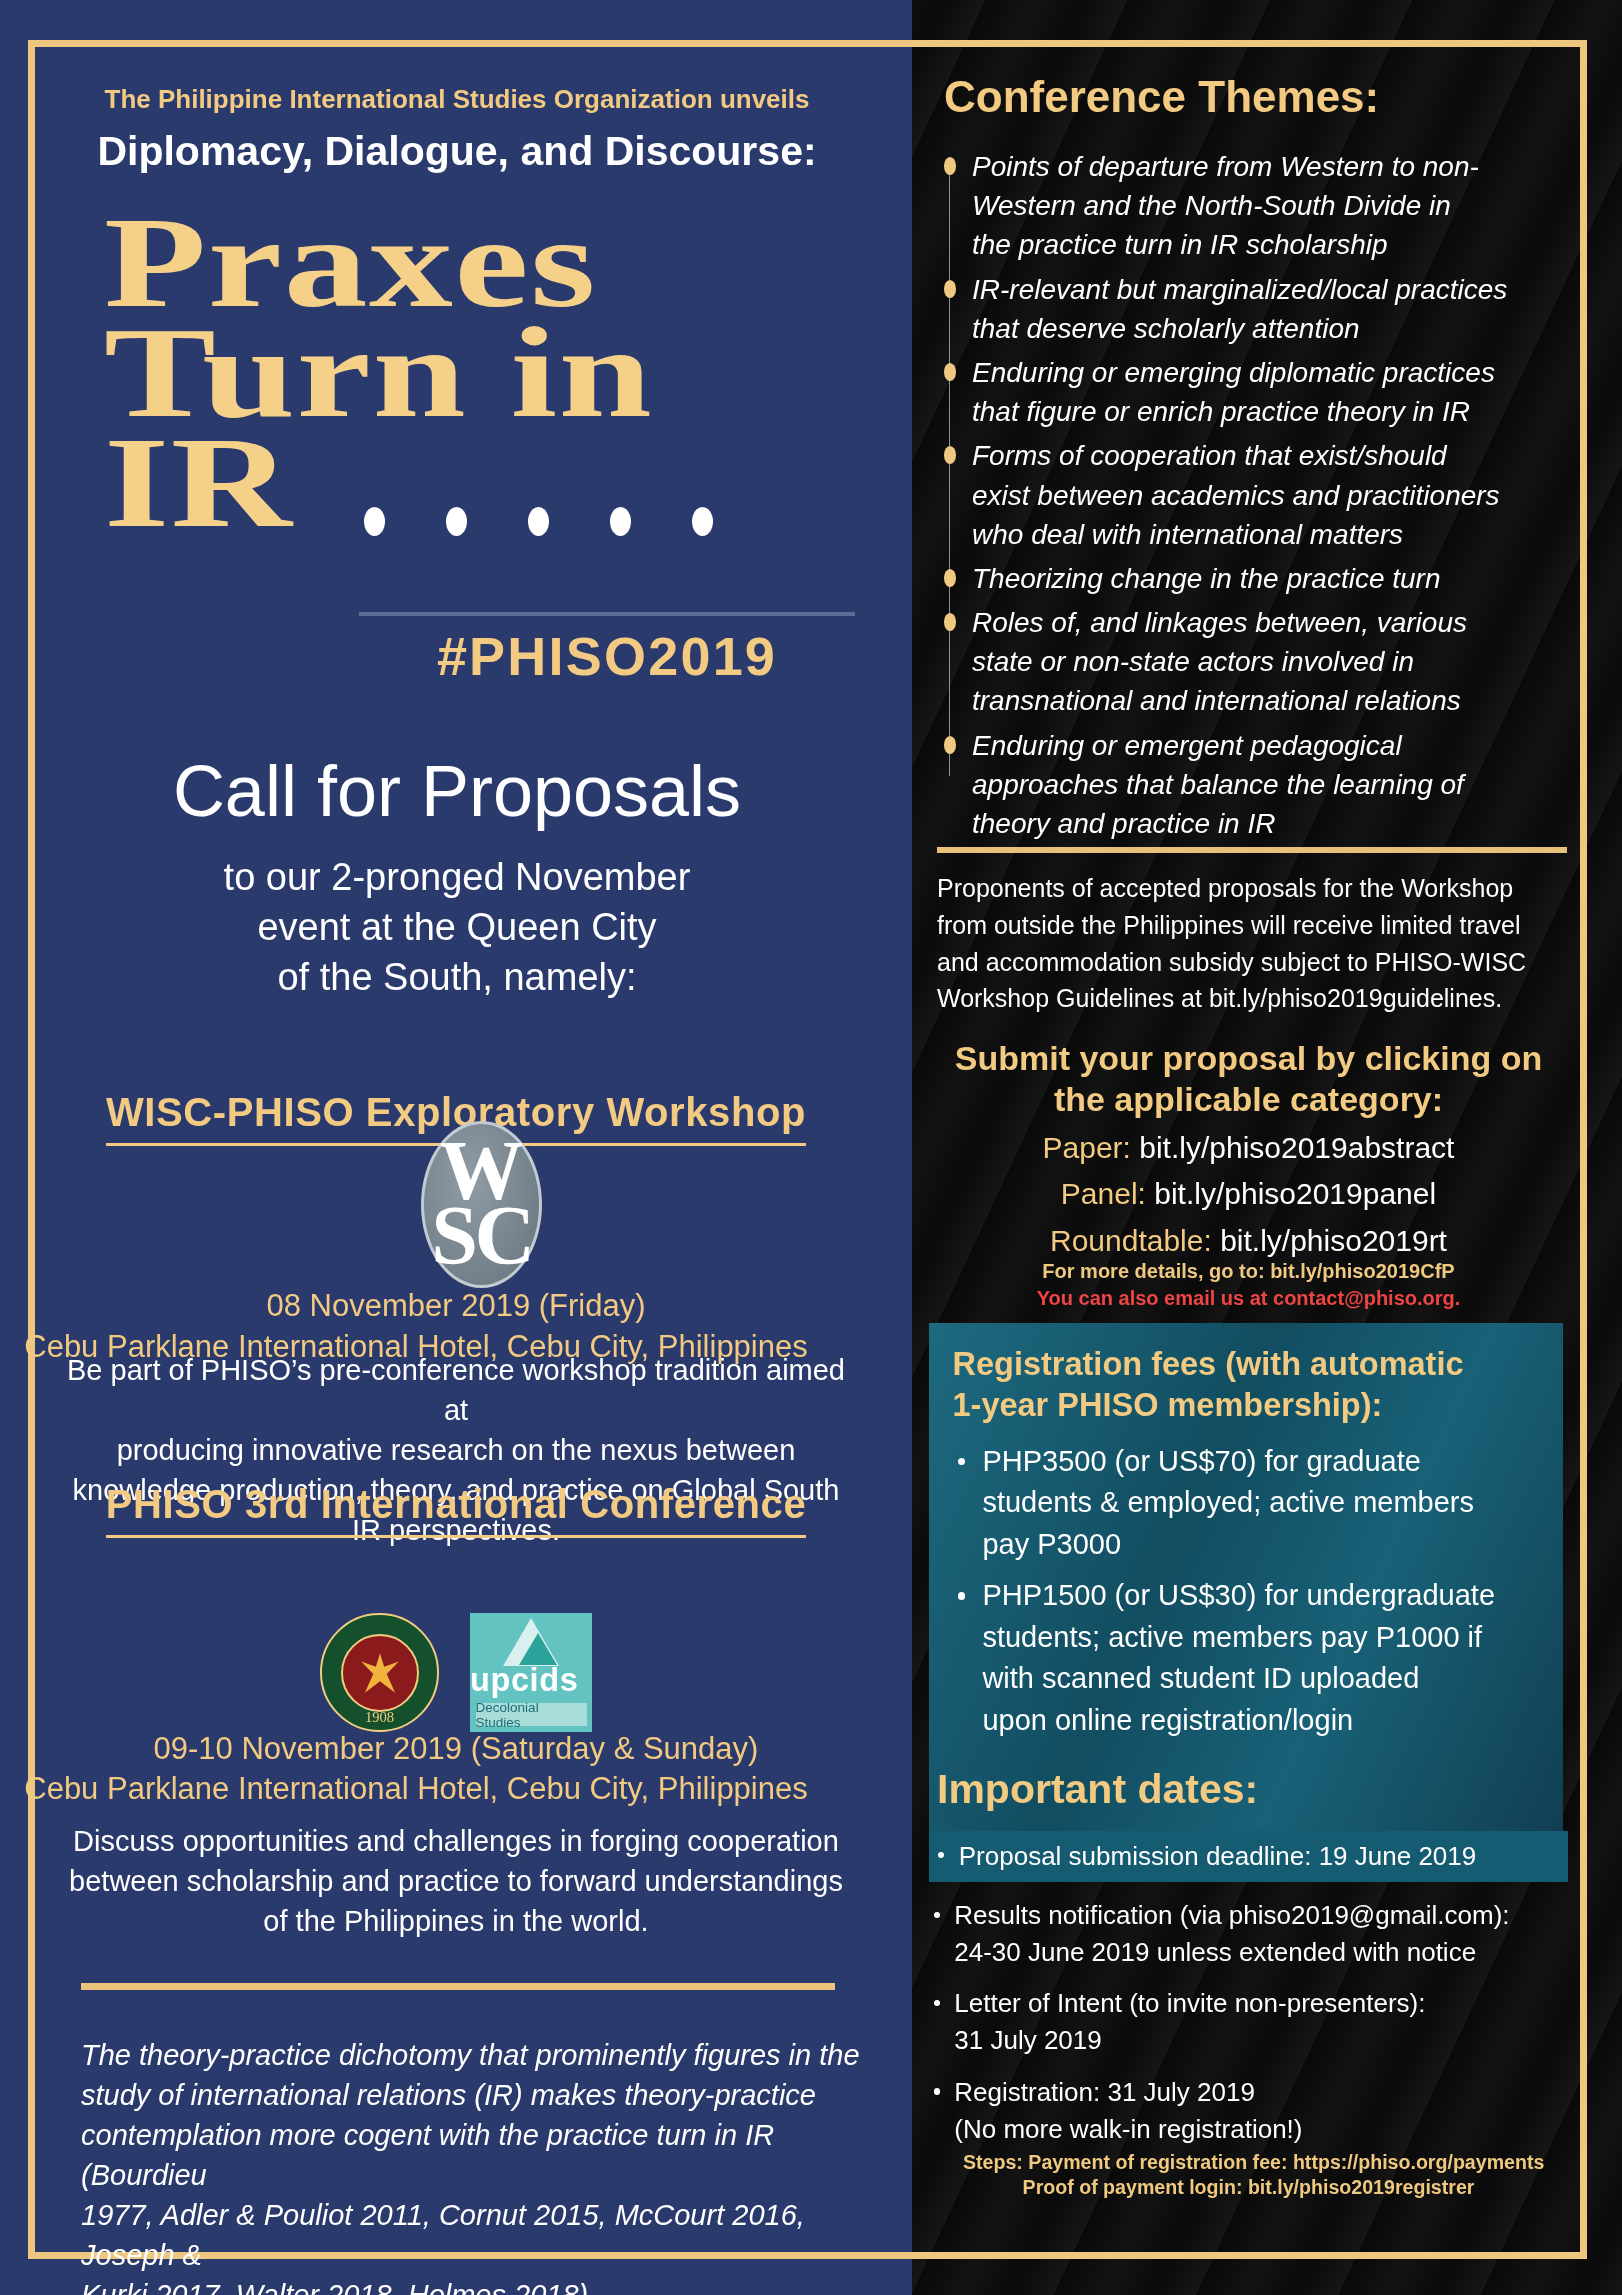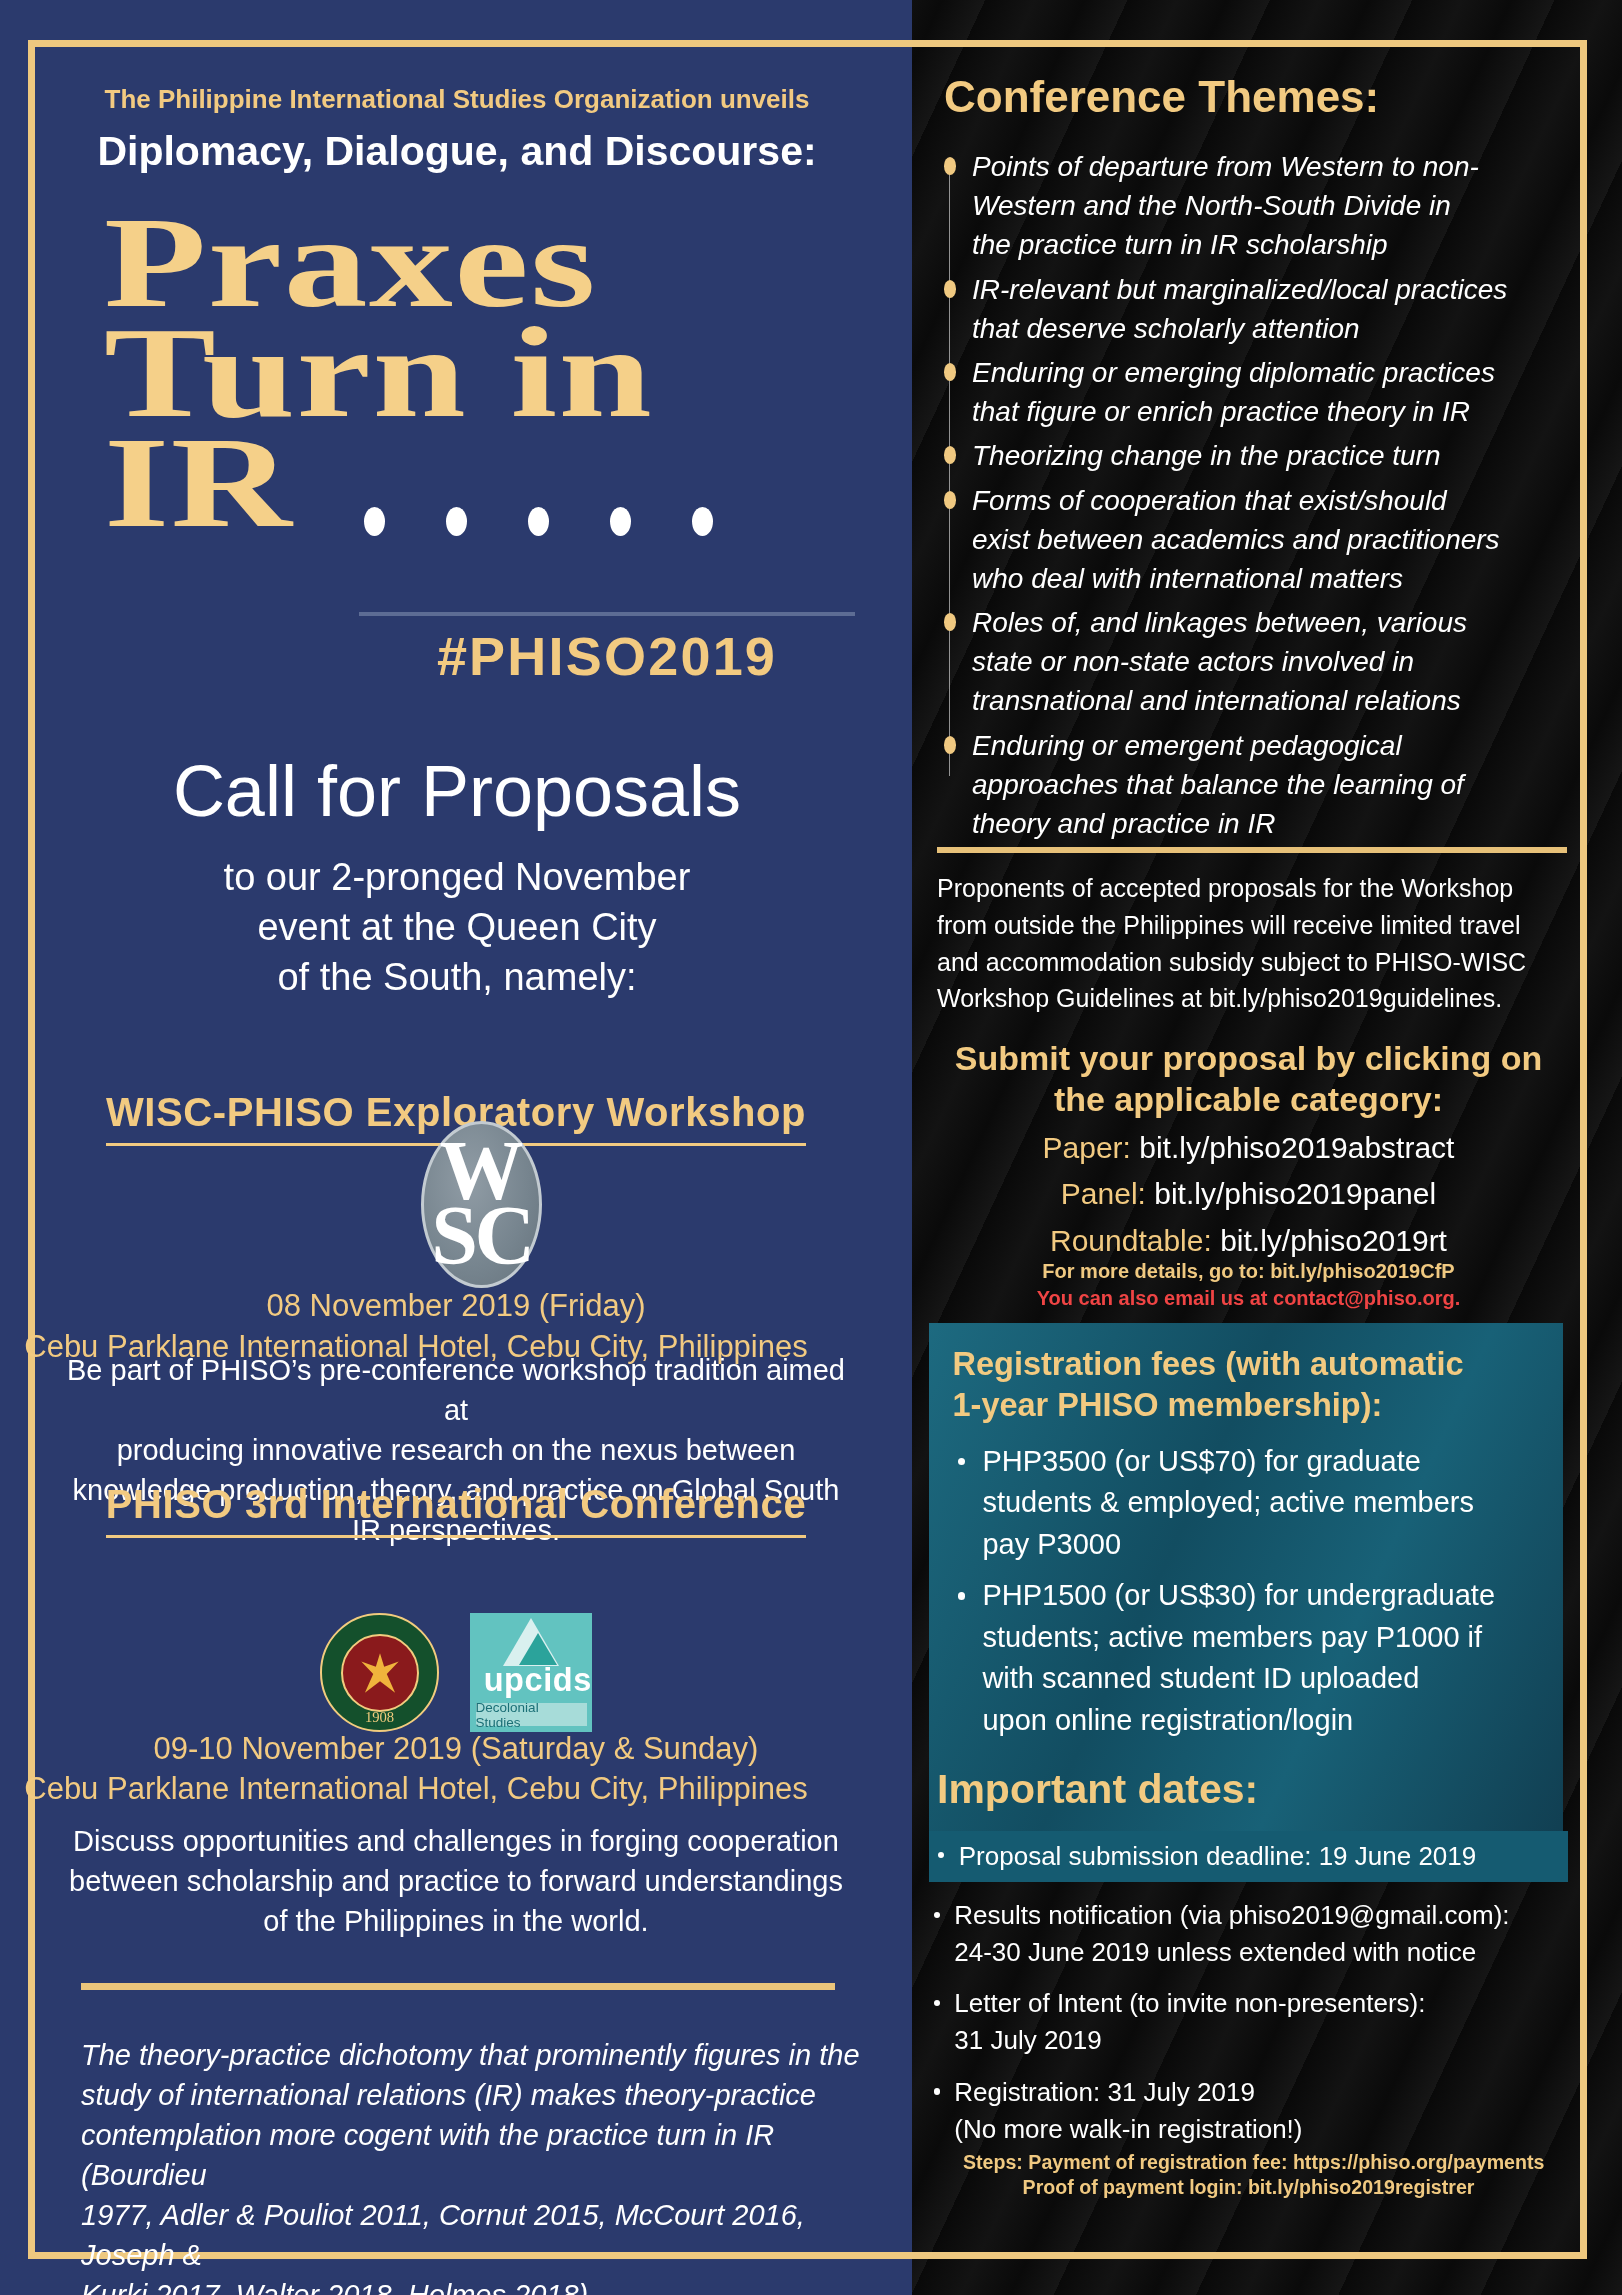--- a/index.html
+++ b/index.html
@@ -61,21 +61,21 @@
                     display:flex; align-items:center; justify-content:center; }
   .up-seal .year { position:absolute; bottom:4.5px; left:0; width:100%; text-align:center;
                    font-size:14.6px; color:#f2cc7e; font-family:"Liberation Serif", serif; }
   .upcids-logo { position:relative; width:122px; height:119px; background:#62c3c0; overflow:hidden; }
   .upcids-fold { position:absolute; left:32.5px; top:4.5px; width:0; height:0;
                  border-left:28px solid transparent; border-right:28px solid transparent;
                  border-bottom:48px solid #d9f0ef; }
   .upcids-fold2 { position:absolute; left:49px; top:20px; width:0; height:0;
                  border-left:19px solid transparent; border-right:19px solid transparent;
                  border-bottom:32.5px solid #2ba39b; }
-  .upcids-word { position:absolute; left:0; top:49px; width:100%; text-align:right;
+  .upcids-word { position:absolute; left:0; top:49px; width:100%; text-align:left;
                  font-size:32.5px; font-weight:bold; color:#ffffff; letter-spacing:0.6px; }
   .upcids-band { position:absolute; left:5.6px; bottom:5.6px; width:111px; height:23.5px; background:#a7dcd9;
                  display:flex; align-items:center; justify-content:center;
                  font-size:13.5px; color:#1b6f76; }
   .left-divider { position:absolute; left:81px; top:1983px; width:754px; height:7.3px; background:#ebc57b; }
   .footnote { position:absolute; left:81px; top:2035px; width:785px; font-size:29px; font-style:italic;
               line-height:1.38; color:#ffffff; }
 
   
   .themes-heading { position:absolute; left:944px; top:72px; font-size:44px; font-weight:bold; color:#f2ca81; }
@@ -206,27 +206,27 @@
       <span class="theme-text pre">IR-relevant but marginalized/local practices
 that deserve scholarly attention</span>
       </li>
     <li class="theme-item">
       <span class="theme-bullet"></span>
       <span class="theme-text pre">Enduring or emerging diplomatic practices
 that figure or  enrich practice theory in IR</span>
       </li>
     <li class="theme-item">
       <span class="theme-bullet"></span>
-      <span class="theme-text pre">Theorizing change in the practice turn</span>
-      </li>
-    <li class="theme-item">
-      <span class="theme-bullet"></span>
       <span class="theme-text pre">Forms of cooperation that exist/should
 exist between  academics and practitioners
 who deal with international matters</span>
+      </li>
+    <li class="theme-item">
+      <span class="theme-bullet"></span>
+      <span class="theme-text pre">Theorizing change in the practice turn</span>
       </li>
     <li class="theme-item">
       <span class="theme-bullet"></span>
       <span class="theme-text pre">Roles of, and linkages between, various
 state or non-state actors involved in
 transnational and international relations</span>
       </li>
     <li class="theme-item">
       <span class="theme-bullet"></span>
       <span class="theme-text pre">Enduring or emergent pedagogical

